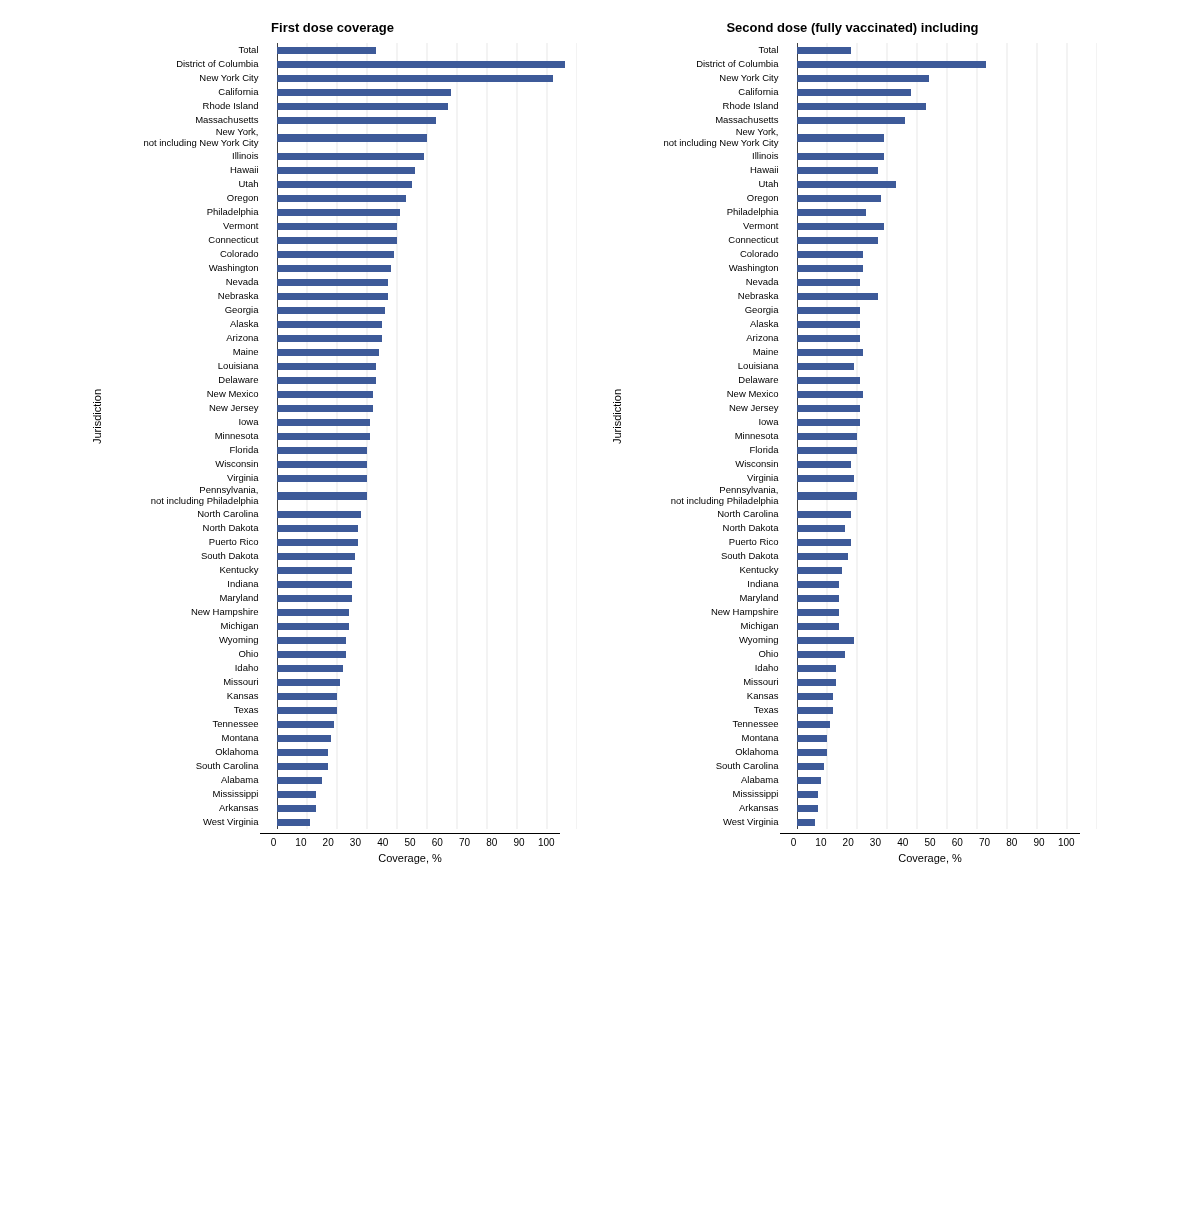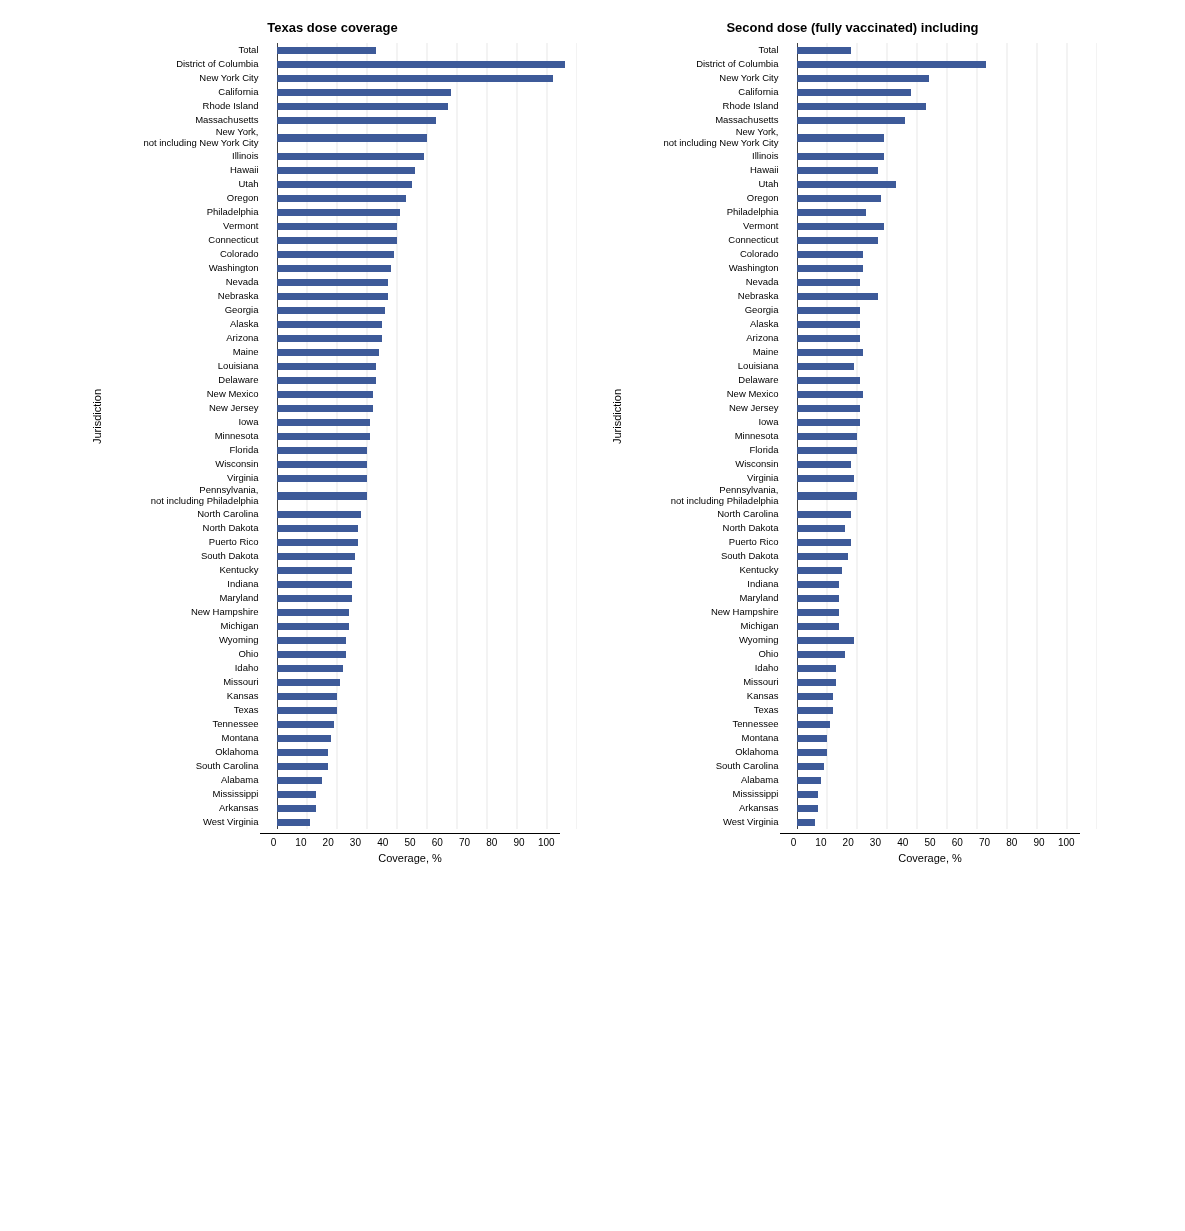--- a/index.html
+++ b/index.html
@@ -96,21 +96,21 @@
       text-align: center;
       margin-top: 4px;
       color: #000;
     }
   </style>
 </head>
 <body>
 
 <div class="charts-container">
 <div class="chart-wrapper">
-      <div class="chart-title">Texas dose coverage</div>
+      <div class="chart-title">First dose coverage</div>
       <div class="chart-area">
         <div class="y-axis-label-container" style="height: 790px;">
           <span class="y-axis-label" style="transform: rotate(-90deg); display: inline-block; font-size: 11px;">Jurisdiction</span>
         </div>
         <div class="chart-inner">
           <div class="labels-column" style="width: 155px;">
             <div class="label-cell" style="height: 14px; width: 155px; font-size: 9.5px; line-height: 1.15;">Total</div>
             <div class="label-cell" style="height: 14px; width: 155px; font-size: 9.5px; line-height: 1.15;">District of Columbia</div>
             <div class="label-cell" style="height: 14px; width: 155px; font-size: 9.5px; line-height: 1.15;">New York City</div>
             <div class="label-cell" style="height: 14px; width: 155px; font-size: 9.5px; line-height: 1.15;">California</div>

